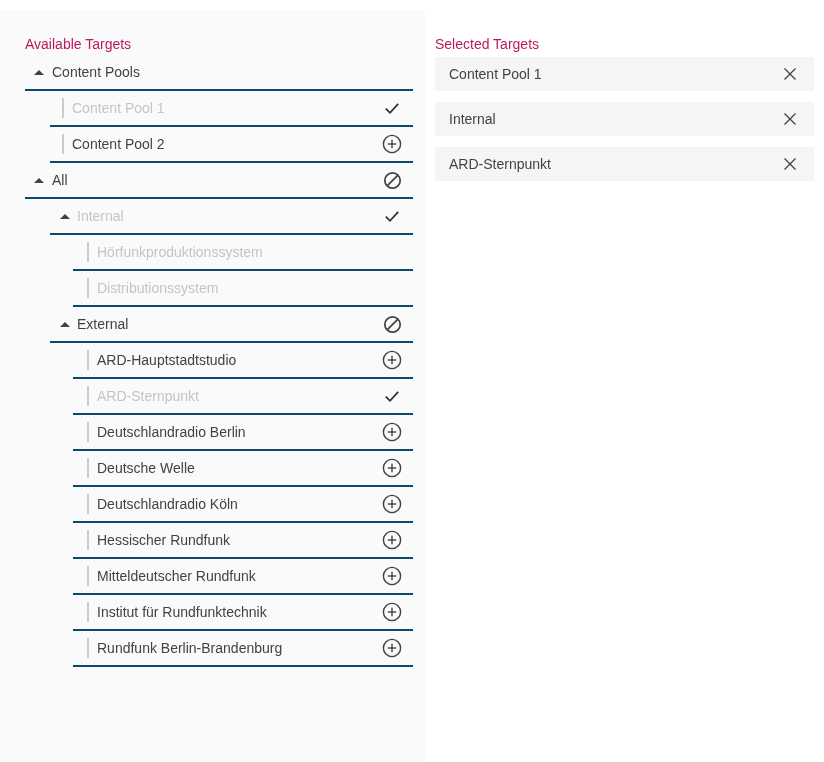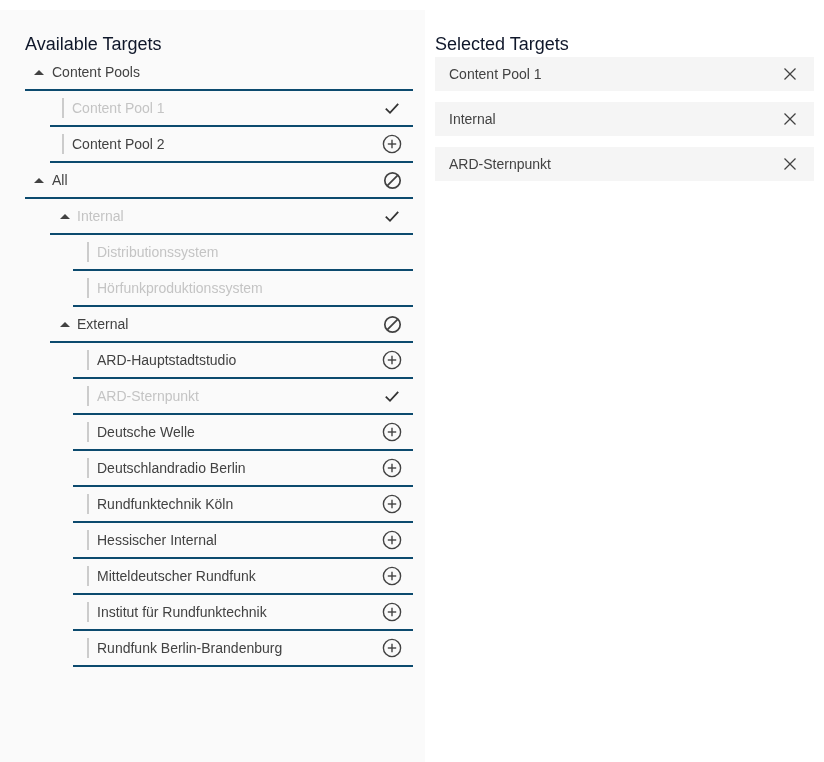--- a/index.html
+++ b/index.html
@@ -9,21 +9,21 @@
     -webkit-font-smoothing:antialiased;
   }
   .page{position:relative;width:824px;height:762px;}
 
   
   .panel-left{
     position:absolute;left:0;top:10px;width:425px;height:752px;
     background:#fafafa;overflow:hidden;
   }
   .panel-title{
-    font-size:18px;line-height:17px;color:#0f172a;
+    font-size:14px;line-height:17px;color:#be185d;
   }
   .panel-left .panel-title{padding:26px 0 2px 25px;}
 
   .tree{position:relative;}
   .row{
     display:flex;align-items:center;height:36px;box-sizing:border-box;
     border-bottom:2px solid #0c4a6e;cursor:pointer;
   }
   .row.lv0{margin-left:25px;width:388px;}
   .row.lv1{margin-left:50px;width:363px;}
@@ -125,25 +125,25 @@
           </span>
           <span class="label disabled">Internal</span>
           <span class="state">
             <svg width="20" height="20" viewBox="0 0 20 20">
               <path d="M3.8 10.6 L8 14.8 L16.2 5.8" fill="none" stroke="#333333" stroke-width="1.8"></path>
             </svg>
           </span>
         </div>
         <div class="row lv2 leaf">
           <span class="vbar"></span>
+          <span class="label disabled">Hörfunkproduktionssystem</span>
+        </div>
+        <div class="row lv2 leaf">
+          <span class="vbar"></span>
           <span class="label disabled">Distributionssystem</span>
-        </div>
-        <div class="row lv2 leaf">
-          <span class="vbar"></span>
-          <span class="label disabled">Hörfunkproduktionssystem</span>
         </div>
         <div class="row lv1 parent">
           <span class="tri-wrap">
             <span class="tri"></span>
           </span>
           <span class="label">External</span>
           <span class="state">
             <svg width="19" height="19" viewBox="0 0 20 20">
               <circle cx="10" cy="10" r="8.1" fill="none" stroke="#424242" stroke-width="1.8"></circle>
               <line x1="4.6" y1="15.4" x2="15.4" y2="4.6" stroke="#424242" stroke-width="1.8"></line>
@@ -165,54 +165,54 @@
           <span class="vbar"></span>
           <span class="label disabled">ARD-Sternpunkt</span>
           <span class="state">
             <svg width="20" height="20" viewBox="0 0 20 20">
               <path d="M3.8 10.6 L8 14.8 L16.2 5.8" fill="none" stroke="#333333" stroke-width="1.8"></path>
             </svg>
           </span>
         </div>
         <div class="row lv2 leaf">
           <span class="vbar"></span>
+          <span class="label">Deutschlandradio Berlin</span>
+          <span class="state">
+            <svg width="20" height="20" viewBox="0 0 20 20">
+              <circle cx="10" cy="10" r="8.6" fill="none" stroke="#424242" stroke-width="1.4"></circle>
+              <line x1="10" y1="5.8" x2="10" y2="14.2" stroke="#424242" stroke-width="1.4"></line>
+              <line x1="5.8" y1="10" x2="14.2" y2="10" stroke="#424242" stroke-width="1.4"></line>
+            </svg>
+          </span>
+        </div>
+        <div class="row lv2 leaf">
+          <span class="vbar"></span>
           <span class="label">Deutsche Welle</span>
           <span class="state">
             <svg width="20" height="20" viewBox="0 0 20 20">
               <circle cx="10" cy="10" r="8.6" fill="none" stroke="#424242" stroke-width="1.4"></circle>
               <line x1="10" y1="5.8" x2="10" y2="14.2" stroke="#424242" stroke-width="1.4"></line>
               <line x1="5.8" y1="10" x2="14.2" y2="10" stroke="#424242" stroke-width="1.4"></line>
             </svg>
           </span>
         </div>
         <div class="row lv2 leaf">
           <span class="vbar"></span>
-          <span class="label">Deutschlandradio Berlin</span>
-          <span class="state">
-            <svg width="20" height="20" viewBox="0 0 20 20">
-              <circle cx="10" cy="10" r="8.6" fill="none" stroke="#424242" stroke-width="1.4"></circle>
-              <line x1="10" y1="5.8" x2="10" y2="14.2" stroke="#424242" stroke-width="1.4"></line>
-              <line x1="5.8" y1="10" x2="14.2" y2="10" stroke="#424242" stroke-width="1.4"></line>
-            </svg>
-          </span>
-        </div>
-        <div class="row lv2 leaf">
-          <span class="vbar"></span>
-          <span class="label">Rundfunktechnik Köln</span>
-          <span class="state">
-            <svg width="20" height="20" viewBox="0 0 20 20">
-              <circle cx="10" cy="10" r="8.6" fill="none" stroke="#424242" stroke-width="1.4"></circle>
-              <line x1="10" y1="5.8" x2="10" y2="14.2" stroke="#424242" stroke-width="1.4"></line>
-              <line x1="5.8" y1="10" x2="14.2" y2="10" stroke="#424242" stroke-width="1.4"></line>
-            </svg>
-          </span>
-        </div>
-        <div class="row lv2 leaf">
-          <span class="vbar"></span>
-          <span class="label">Hessischer Internal</span>
+          <span class="label">Deutschlandradio Köln</span>
+          <span class="state">
+            <svg width="20" height="20" viewBox="0 0 20 20">
+              <circle cx="10" cy="10" r="8.6" fill="none" stroke="#424242" stroke-width="1.4"></circle>
+              <line x1="10" y1="5.8" x2="10" y2="14.2" stroke="#424242" stroke-width="1.4"></line>
+              <line x1="5.8" y1="10" x2="14.2" y2="10" stroke="#424242" stroke-width="1.4"></line>
+            </svg>
+          </span>
+        </div>
+        <div class="row lv2 leaf">
+          <span class="vbar"></span>
+          <span class="label">Hessischer Rundfunk</span>
           <span class="state">
             <svg width="20" height="20" viewBox="0 0 20 20">
               <circle cx="10" cy="10" r="8.6" fill="none" stroke="#424242" stroke-width="1.4"></circle>
               <line x1="10" y1="5.8" x2="10" y2="14.2" stroke="#424242" stroke-width="1.4"></line>
               <line x1="5.8" y1="10" x2="14.2" y2="10" stroke="#424242" stroke-width="1.4"></line>
             </svg>
           </span>
         </div>
         <div class="row lv2 leaf">
           <span class="vbar"></span>

